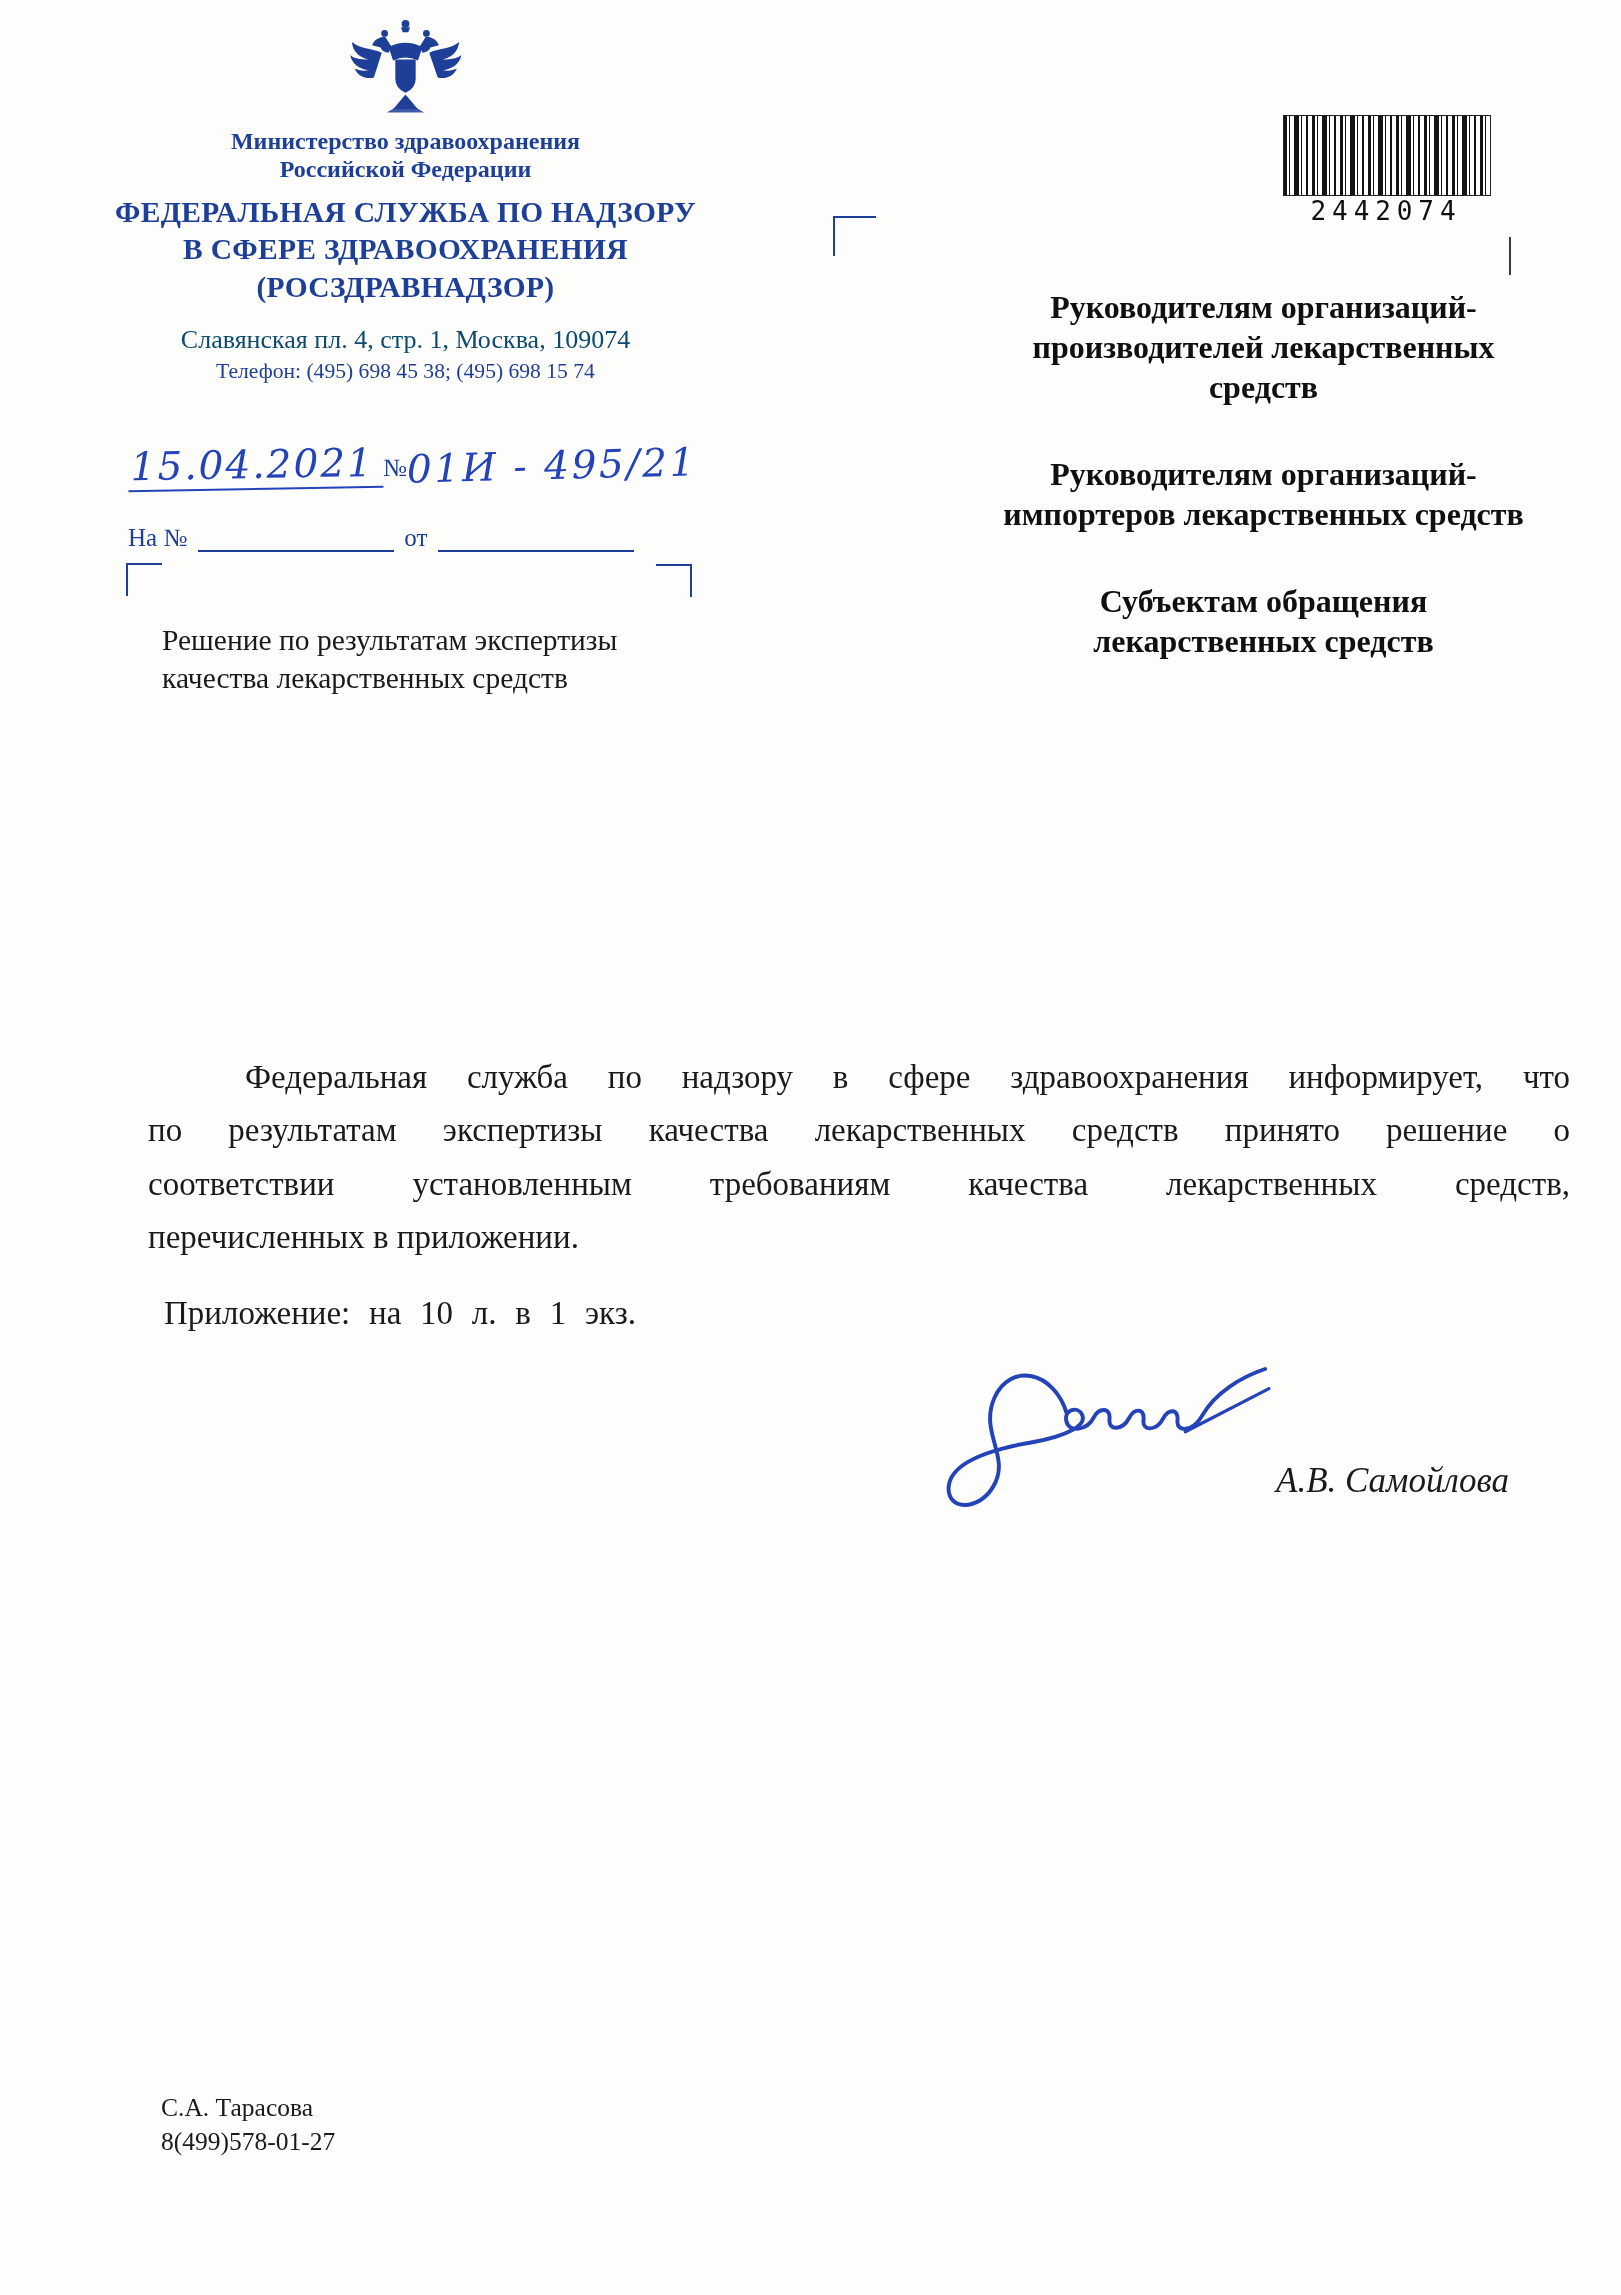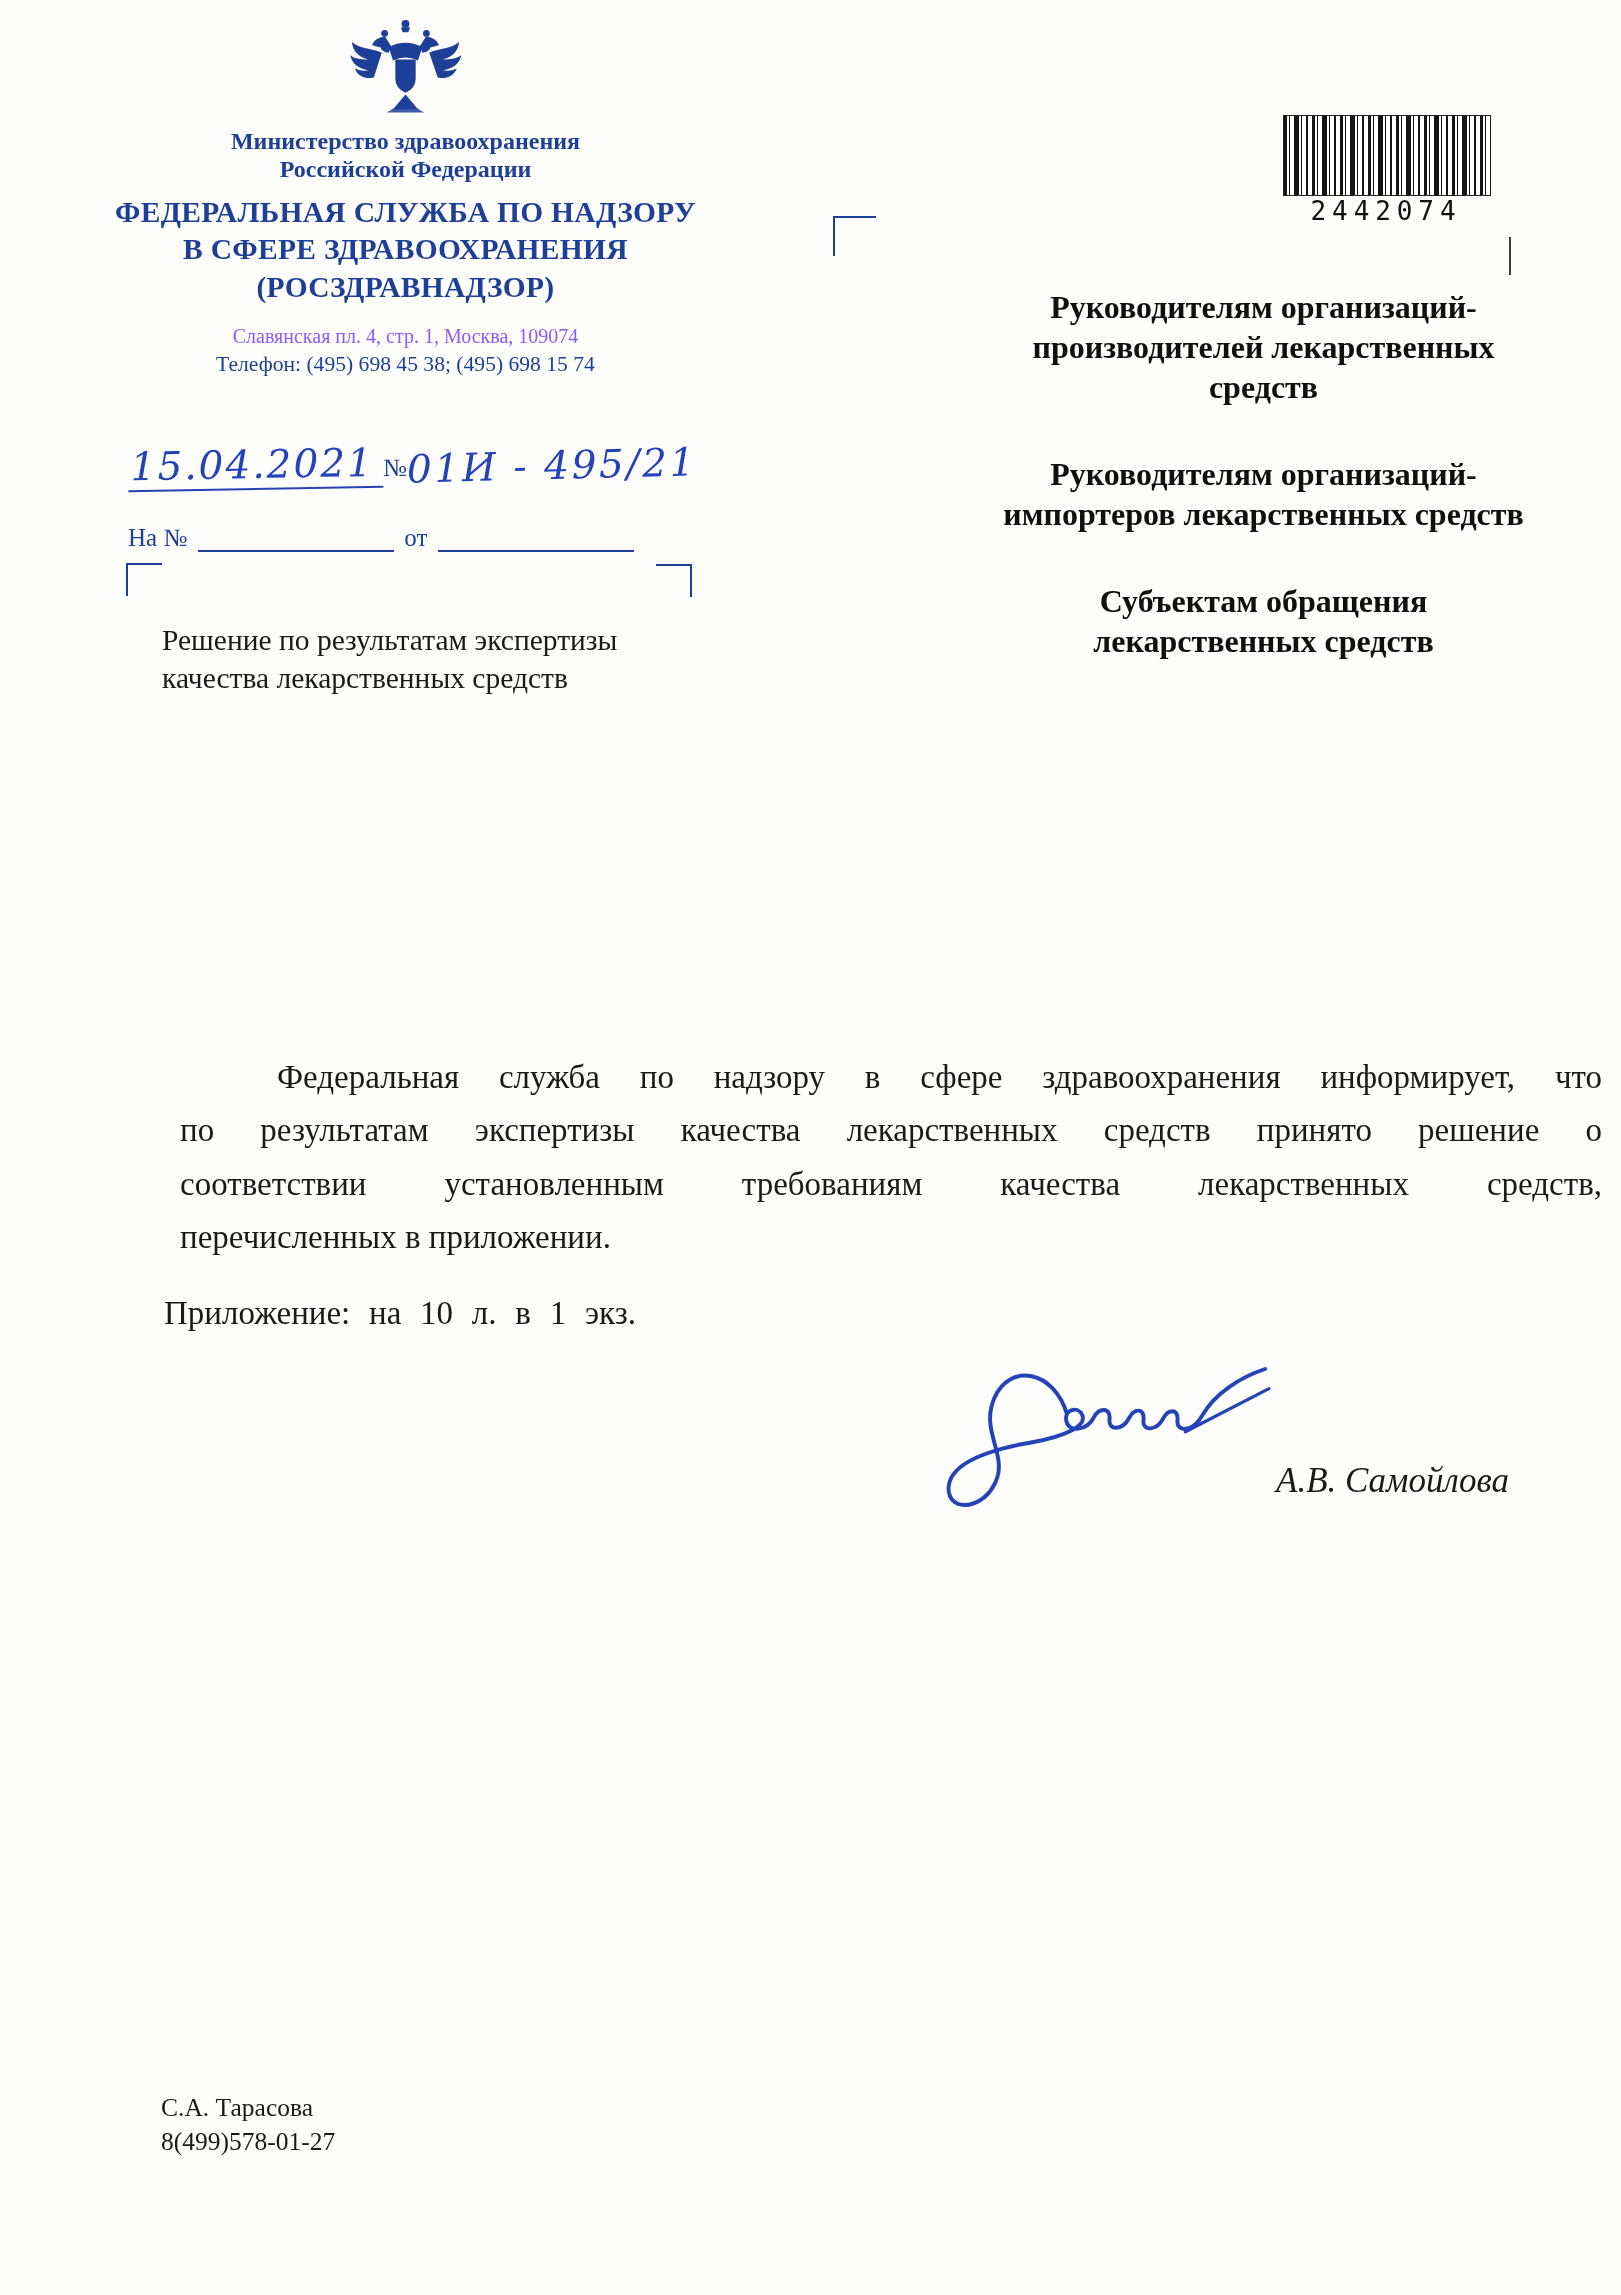--- a/index.html
+++ b/index.html
@@ -7,21 +7,21 @@
     position:relative;width:1622px;height:2295px;margin:0 auto;
     background:#fdfdfb;overflow:hidden;
     font-family:"Liberation Serif",serif;color:#1a1a1a;
   }
   
   .header-block{position:absolute;left:111px;top:17px;width:589px;text-align:center;}
   .emblem{display:block;margin:0 auto 6.5px;}
   .ministry{font-weight:bold;font-size:24px;line-height:1.18;color:#1d3f97;white-space:pre-line;}
   .service{font-weight:bold;font-size:29.5px;line-height:1.28;color:#1d3f97;white-space:pre-line;margin-top:10.5px;letter-spacing:0.3px;}
   .role{font-weight:bold;font-size:28px;color:#1d3f97;margin-top:19.6px;letter-spacing:0.7px;}
-  .addr{font-size:20px;color:#8b5cf6;margin-top:18.3px;}
+  .addr{font-size:26px;color:#0c4a6e;margin-top:18.3px;}
   .phone{font-size:21.6px;color:#1d3f97;margin-top:3.9px;}
 
   .dateline{position:absolute;left:128px;top:442px;width:694px;display:flex;align-items:flex-end;gap:0;color:#1d3f97;}
   .hand{font-family:"DejaVu Serif",serif;font-style:italic;color:#2443b8;}
   .hand-date{font-size:39px;border-bottom:2.6px solid #2443b8;padding:0 9.2px 1.3px 2.6px;transform:rotate(-1deg);letter-spacing:2px;white-space:nowrap;}
   .num-label{font-size:25px;padding-bottom:7.9px;}
   .hand-num{font-size:39px;letter-spacing:2.6px;transform:rotate(-1.5deg);padding-bottom:2.6px;white-space:nowrap;}
 
   .refline{position:absolute;left:128px;top:522px;display:flex;align-items:flex-end;gap:10.5px;color:#1d3f97;font-size:25px;}
   .refline .rule{display:inline-block;width:196px;border-bottom:2px solid #1d3f97;height:27.5px;}
@@ -45,21 +45,21 @@
       #141414 17px,#141414 18.3px,#fff 18.3px,#fff 22px,
       #141414 22px,#141414 24px,#fff 24px,#fff 28px);
     border:0.7px solid #222;}
   .barcode-number{font-family:"DejaVu Sans Mono",monospace;font-size:26px;letter-spacing:5.9px;margin-top:0px;color:#111;}
 
   .recipients{position:absolute;left:936px;top:287px;width:655px;text-align:center;font-weight:bold;font-size:32px;line-height:1.25;color:#101010;}
   .recipient{white-space:pre-line;margin:0 0 47px 0;}
   .recipient:last-child{margin-bottom:0;}
 
   
-  .body-text{position:absolute;left:180px;top:1051px;width:1422px;font-size:33px;line-height:1.62;}
+  .body-text{position:absolute;left:148px;top:1051px;width:1422px;font-size:33px;line-height:1.62;}
   .jline{text-align:justify;text-align-last:justify;}
   .jlast{text-align:left;text-align-last:left;}
   .indent{text-indent:97px;}
 
   .attachment{position:absolute;left:164px;top:1295px;font-size:33px;word-spacing:10.5px;}
 
   .signature-svg{position:absolute;left:933px;top:1352px;}
   .sign-name{position:absolute;left:1276px;top:1461px;font-size:35px;font-style:italic;}
 
   .footer{position:absolute;left:161px;top:2091px;font-size:25.5px;line-height:1.35;}

